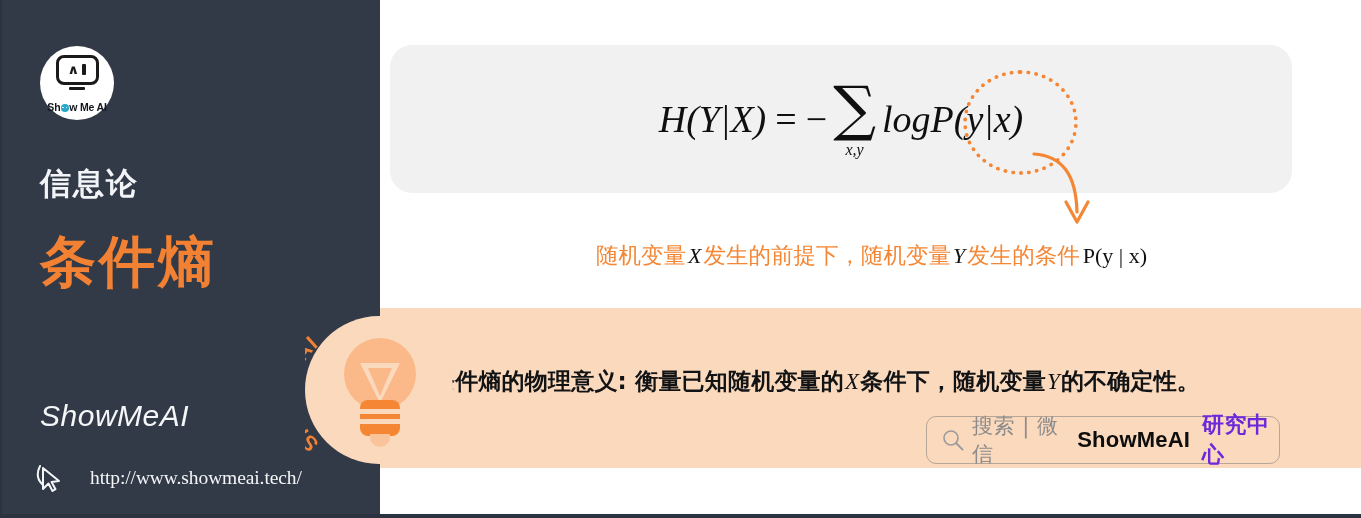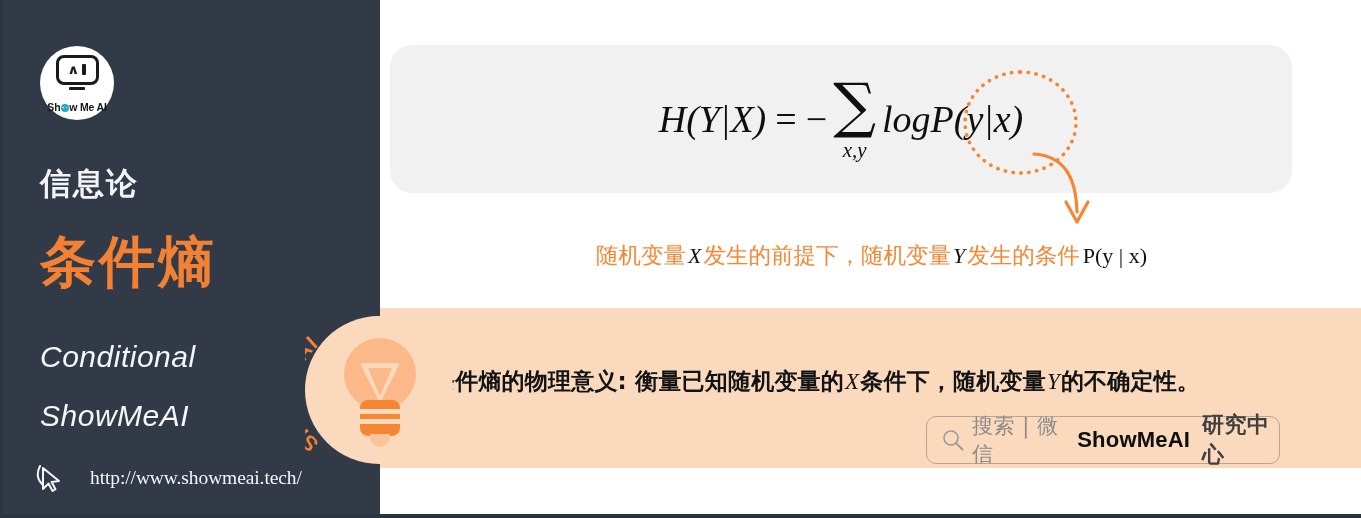--- a/index.html
+++ b/index.html
@@ -171,21 +171,21 @@
     font-family:"Liberation Serif","DejaVu Serif",serif;
     color:#0f0f0f;
     font-size:38px;
   }
   .f-ital{font-style:italic;}
   .sum-wrap{
     display:inline-flex;flex-direction:column;align-items:center;
     margin:0 6px;position:relative;top:2px;
   }
   .sum-sym{font-size:60px;line-height:0.82;font-family:"DejaVu Serif",serif;}
-  .sum-sub{font-size:21px;font-style:italic;line-height:1;margin-top:9px;}
+  .sum-sub{font-size:16px;font-style:italic;line-height:1;margin-top:9px;}
 
   .dotted-circle{
     position:absolute;left:573px;top:25px;
     width:115px;height:105px;
     border:4px dotted #f58634;
     border-radius:50%;
     box-sizing:border-box;
   }
   .arrow-svg{
     position:absolute;left:648px;top:150px;
@@ -237,21 +237,21 @@
   .pill-gray{
     color:#8c8c8c;font-size:21px;letter-spacing:0.5px;
     font-family:"DejaVu Sans",sans-serif;
   }
   .pill-bold{
     color:#0e0e0e;font-size:22px;font-weight:bold;
     letter-spacing:0.2px;margin-left:6px;
     font-family:"Liberation Sans",sans-serif;
   }
   .pill-bold2{
-    color:#404040;font-size:22px;font-weight:bold;
+    color:#6d28d9;font-size:22px;font-weight:bold;
     letter-spacing:0.5px;margin-left:5px;
     font-family:"DejaVu Sans",sans-serif;
   }
 </style>
 </head>
 <body>
 
 <div id="slide">
 
   <div class="sidebar">
@@ -264,21 +264,20 @@
       <div class="logo-neck"></div>
       <div class="logo-text">
         <span>Sh</span>
           <span class="o-dot"></span>
           <span>w Me AI</span>
       </div>
     </div>
 
     <div class="side-sub">信息论</div>
     <div class="side-title">条件熵</div>
-    <div class="side-en1">Conditional</div>
     <div class="side-en2">ShowMeAI</div>
 
     <div class="side-url-row">
       <svg class="cursor-icon" viewBox="0 0 28 30">
         <path d="M4 3 C1 9 1 16 6 21" fill="none" stroke="#f4f6f8" stroke-width="2" stroke-linecap="round"></path>
         <path d="M7 5 L7 26 L12.5 20.5 L16.5 28 L19.5 26.2 L15.6 19 L23 18 Z" fill="none" stroke="#f4f6f8" stroke-width="2" stroke-linejoin="round"></path>
       </svg>
       <span class="side-url">http://www.showmeai.tech/</span>
     </div>
   </div>

